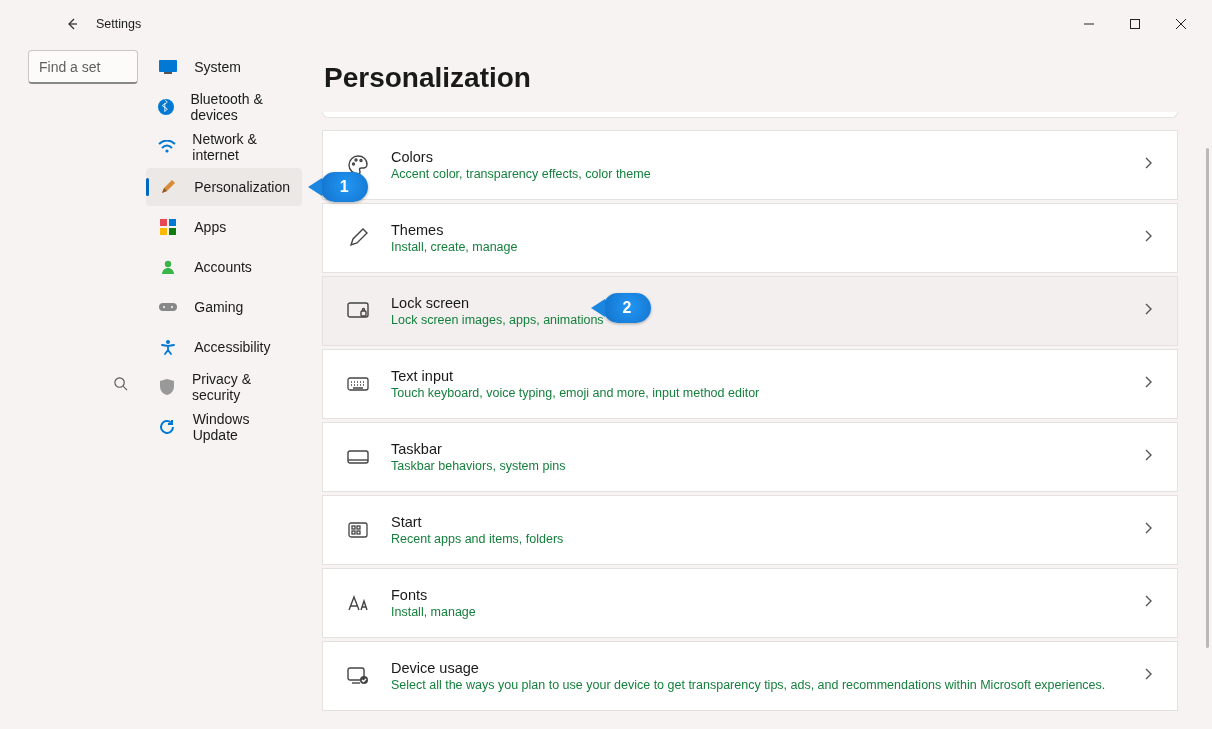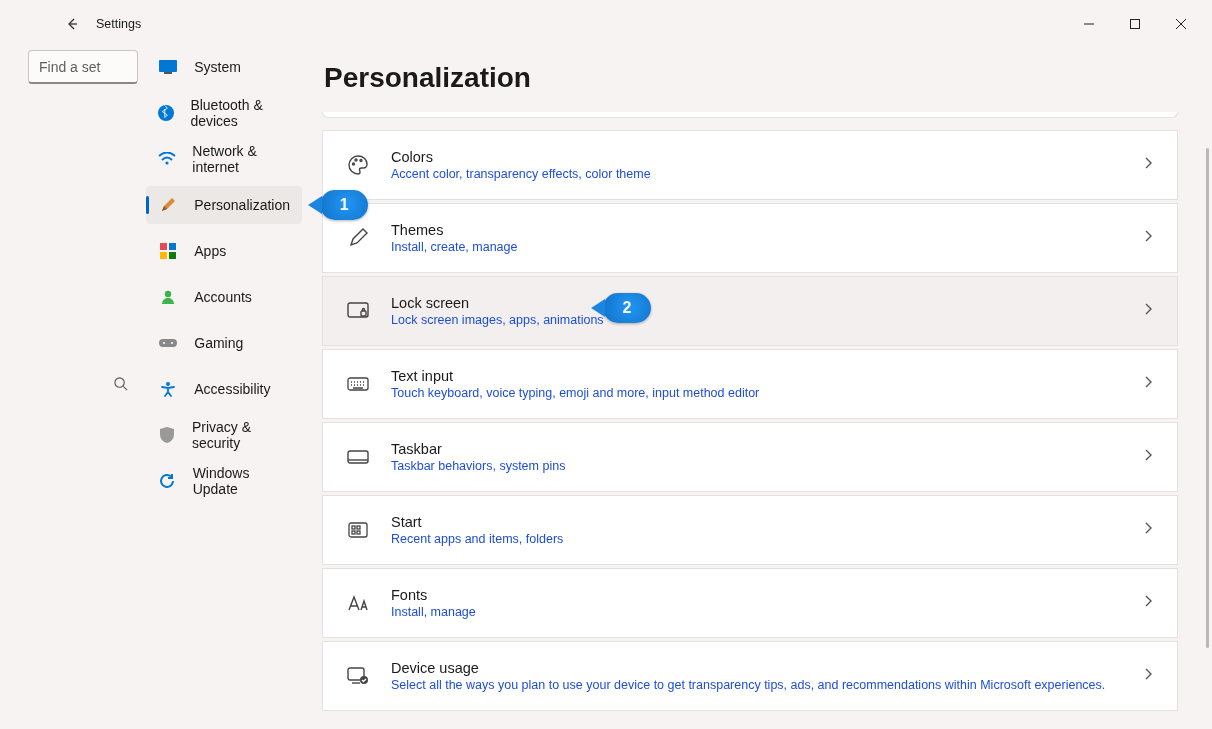--- a/index.html
+++ b/index.html
@@ -70,21 +70,21 @@
   }
   .search-input::placeholder { color: #5f5f5f; }
   .search-icon-btn {
     position: absolute;
     right: 6px; top: 50%;
     transform: translateY(-50%);
     width: 24px; height: 24px;
     display:flex; align-items:center; justify-content:center;
   }
 
-  .nav { display: flex; flex-direction: column; gap: 8px; }
+  .nav { display: flex; flex-direction: column; gap: 2px; }
   .nav-item {
     display: flex;
     align-items: center;
     height: 38px;
     padding: 0 12px;
     border-radius: 4px;
     cursor: pointer;
     position: relative;
   }
   .nav-item.active { background: #ece8e6; }
@@ -145,21 +145,21 @@
   }
   .card.hovered { background: #f2efee; }
   .card-icon {
     width: 26px; height: 26px;
     display:flex; align-items:center; justify-content:center;
     margin-right: 20px;
     color: #444;
   }
   .card-body { flex: 1; }
   .card-title { font-size: 14.5px; margin-bottom: 2px; }
-  .card-sub { font-size: 12.5px; color: #1d4ed8; }
+  .card-sub { font-size: 12.5px; color: #15803d; }
   .card-chev {
     color: #555;
   }
 
   
   .callout {
     position: absolute;
     width: 48px; height: 30px;
     background: radial-gradient(circle at 55% 45%, #2196f3, #1170c9);
     color: #fff;

